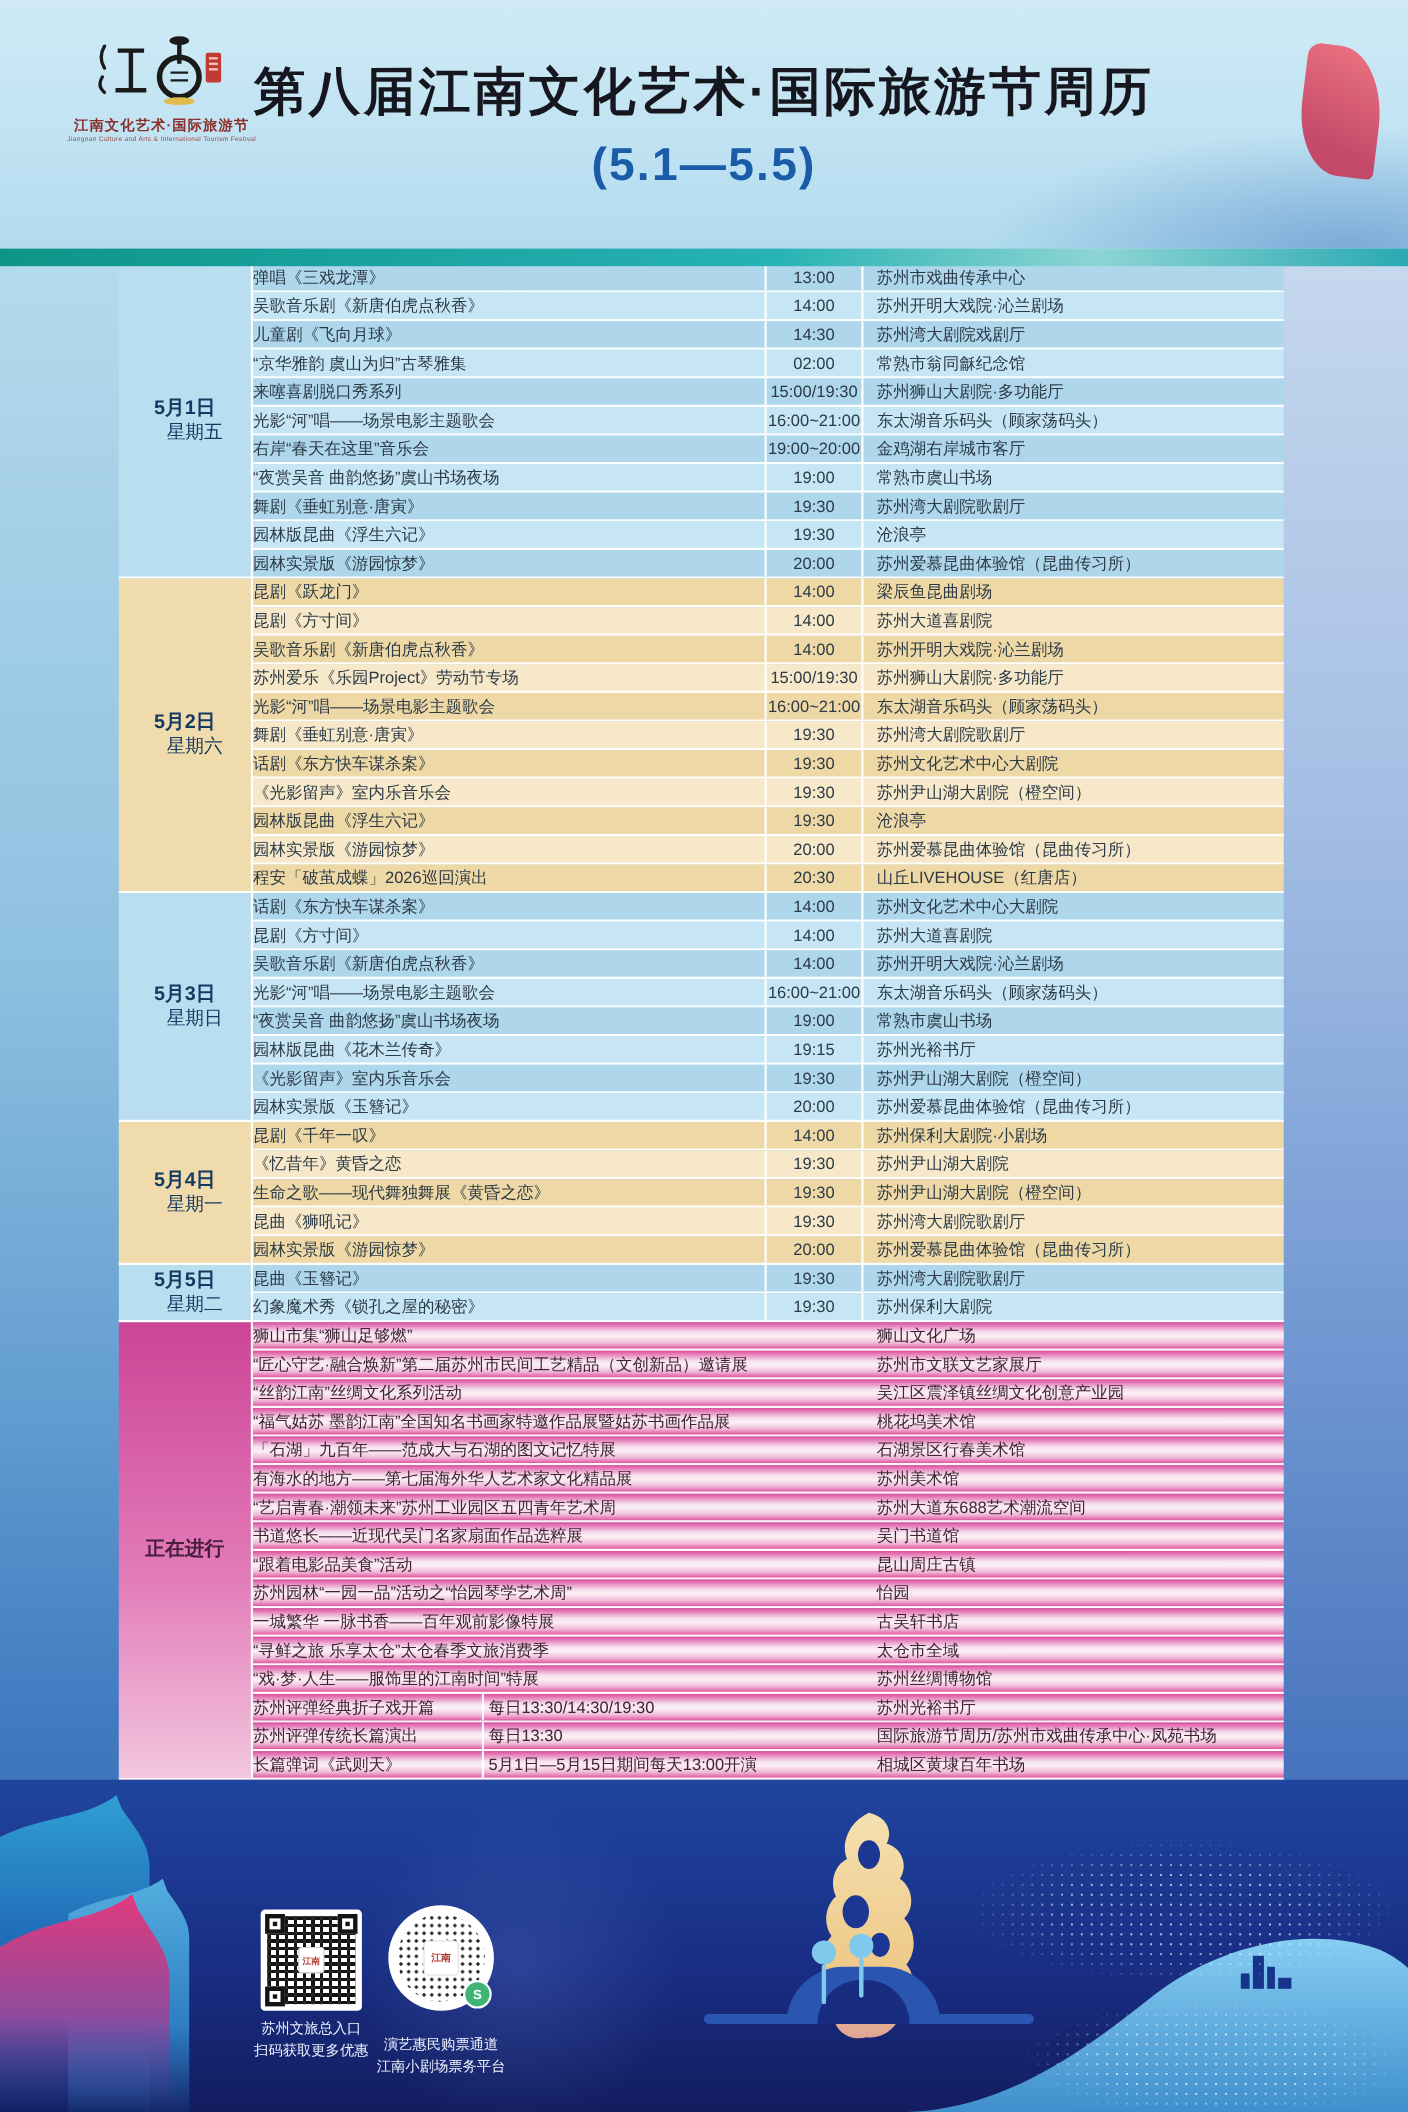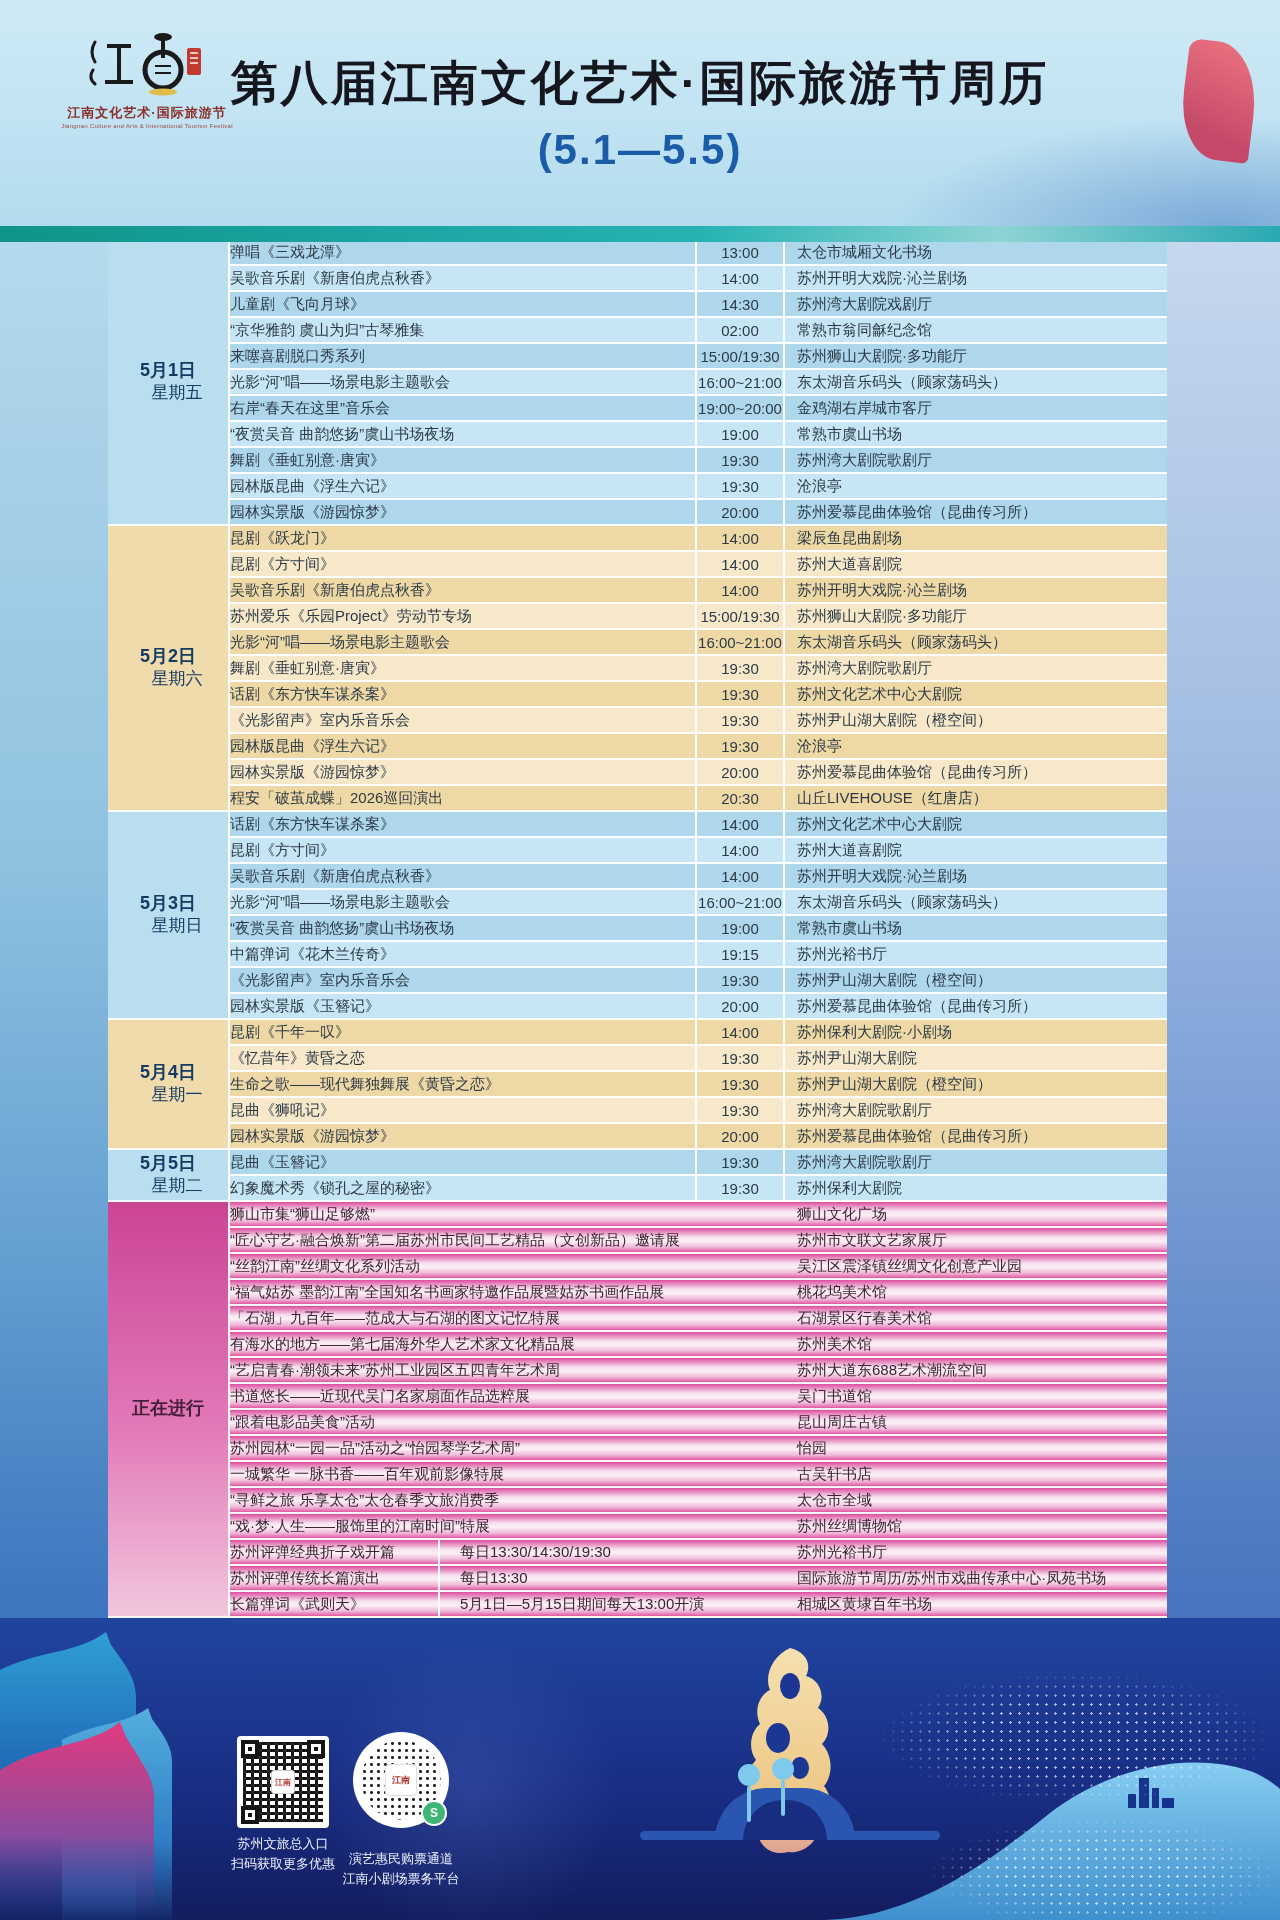--- a/index.html
+++ b/index.html
@@ -41,21 +41,21 @@
   .date-line2{font-size:17px;font-weight:normal;color:#143a63;line-height:1.3;margin-left:18px;}
   .theme-pink .date-line1{color:#451e3a;}
   .rows{flex:1;display:flex;flex-direction:column;}
   .row{display:flex;height:26px;box-sizing:border-box;border-bottom:2px solid rgba(255,255,255,.95);
        align-items:stretch;font-size:15px;color:#2c3a46;white-space:nowrap;}
   .cell{display:flex;align-items:center;box-sizing:border-box;overflow:hidden;}
   .cell.name{flex:1;padding-left:0;}
   .cell.name.fixed{flex:0 0 210px;}
   .cell.sep{border-right:2px solid rgba(255,255,255,.95);}
   .cell.time{flex:0 0 88px;justify-content:center;}
-  .cell.sched{flex:1;padding-left:20px;}
+  .cell.sched{flex:1;padding-left:4px;}
   .cell.venue{flex:0 0 382px;padding-left:12px;}
   .theme-blue .date-cell{background:#b9def0;}
   .theme-blue .row:nth-child(odd){background:#aed7ec;}
   .theme-blue .row:nth-child(even){background:#c7e6f5;}
   .theme-tan .date-cell{background:#efdbab;}
   .theme-tan .row:nth-child(odd){background:#eed8a5;}
   .theme-tan .row:nth-child(even){background:#f6e8c8;}
   .theme-pink .date-cell{background:linear-gradient(180deg,#cc4496 0%,#e27ab8 55%,#f2c6de 100%);}
   .theme-pink .row{background:linear-gradient(180deg,#dd4d9d 0%,#f6e0ee 38%,#fbf0f6 55%,#f0b7d7 80%,#e0589f 100%);
                    color:#3c2433;}
@@ -152,21 +152,21 @@
   <div class="schedule" id="schedule">
       <div class="section theme-blue">
         <div class="date-cell">
           <div class="date-line1">5月1日</div>
           <div class="date-line2">星期五</div>
         </div>
         <div class="rows">
           <div class="row">
             <div class="cell name sep">弹唱《三戏龙潭》</div>
             <div class="cell time sep">13:00</div>
-            <div class="cell venue">太仓市城厢文化书场</div>
+            <div class="cell venue">苏州市戏曲传承中心</div>
           </div>
           <div class="row">
             <div class="cell name sep">吴歌音乐剧《新唐伯虎点秋香》</div>
             <div class="cell time sep">14:00</div>
             <div class="cell venue">苏州开明大戏院·沁兰剧场</div>
           </div>
           <div class="row">
             <div class="cell name sep">儿童剧《飞向月球》</div>
             <div class="cell time sep">14:30</div>
             <div class="cell venue">苏州湾大剧院戏剧厅</div>
@@ -301,21 +301,21 @@
             <div class="cell name sep">光影“河”唱——场景电影主题歌会</div>
             <div class="cell time sep">16:00~21:00</div>
             <div class="cell venue">东太湖音乐码头（顾家荡码头）</div>
           </div>
           <div class="row">
             <div class="cell name sep">“夜赏吴音 曲韵悠扬”虞山书场夜场</div>
             <div class="cell time sep">19:00</div>
             <div class="cell venue">常熟市虞山书场</div>
           </div>
           <div class="row">
-            <div class="cell name sep">中篇弹词《花木兰传奇》</div>
+            <div class="cell name sep">园林版昆曲《花木兰传奇》</div>
             <div class="cell time sep">19:15</div>
             <div class="cell venue">苏州光裕书厅</div>
           </div>
           <div class="row">
             <div class="cell name sep">《光影留声》室内乐音乐会</div>
             <div class="cell time sep">19:30</div>
             <div class="cell venue">苏州尹山湖大剧院（橙空间）</div>
           </div>
           <div class="row">
             <div class="cell name sep">园林实景版《玉簪记》</div>

